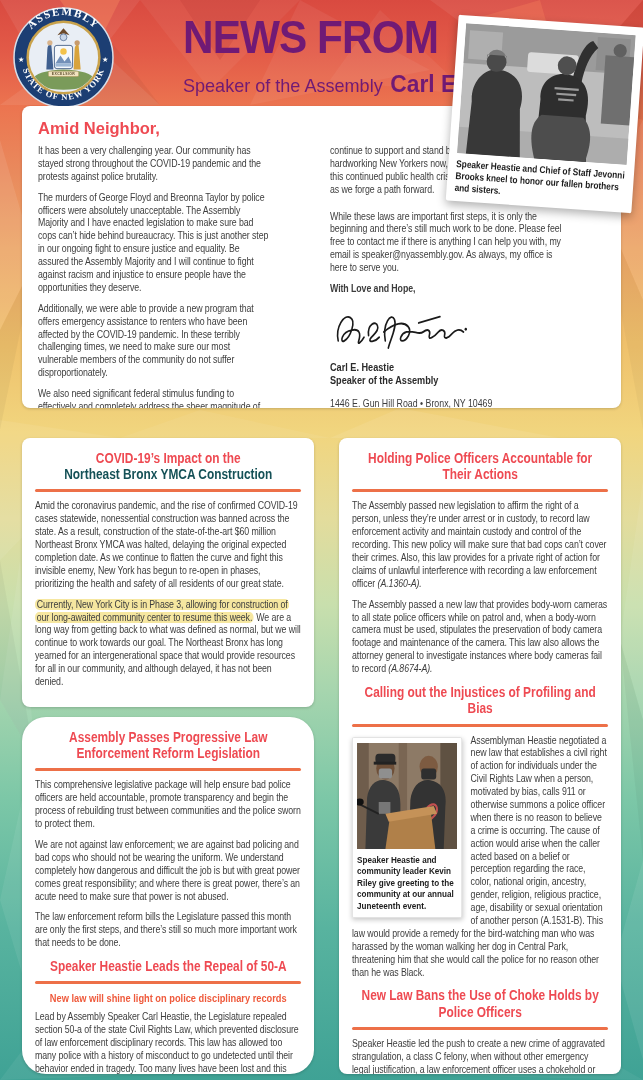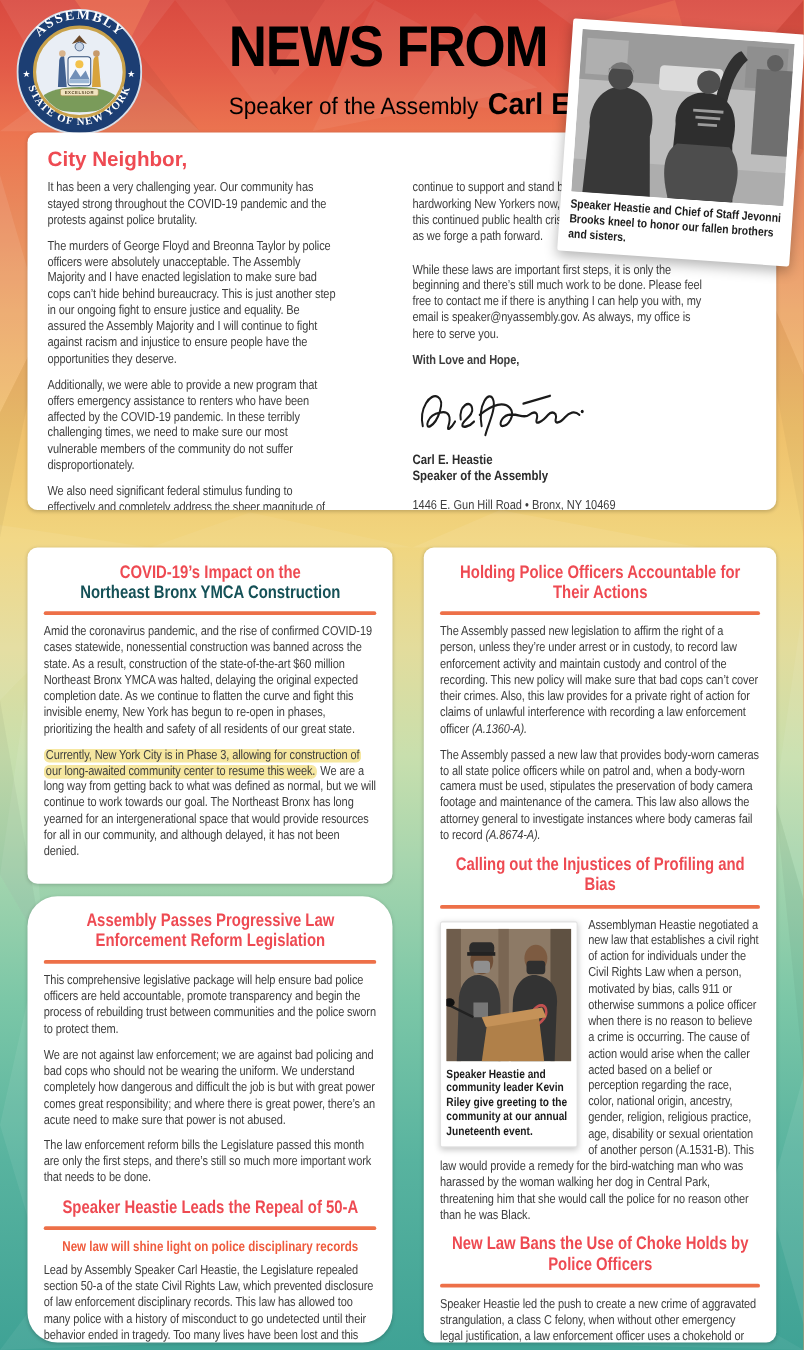--- a/index.html
+++ b/index.html
@@ -5,21 +5,21 @@
   html,body{margin:0;padding:0;}
   body{
     width:643px;height:1080px;position:relative;overflow:hidden;
     font-family:"Liberation Sans", sans-serif;
     background:#e8915f;
   }
   .bg{position:absolute;inset:0;z-index:0;}
   
   .header{position:absolute;top:0;left:0;width:643px;height:106px;z-index:2;}
   .seal{position:absolute;left:13px;top:7px;width:101px;height:101px;}
-  .header-text{position:absolute;left:183px;top:10px;color:#000000;}
+  .header-text{position:absolute;left:183px;top:10px;color:#701a75;}
   .kicker{font-size:46px;font-weight:800;letter-spacing:-1px;transform:scaleX(.92);transform-origin:0 0;white-space:nowrap;}
   .subline{display:flex;align-items:baseline;gap:8px;margin-top:6px;transform:scaleX(.95);transform-origin:0 0;white-space:nowrap;}
   .sub-prefix{font-size:19px;font-weight:400;}
   .sub-name{font-size:24px;font-weight:800;}
   
   .polaroid{position:absolute;top:21px;right:5px;width:170px;background:#fff;padding:8px 8px 7px;
     box-shadow:0 4px 10px rgba(0,0,0,.3);transform:rotate(4deg);z-index:6;border-radius:2px;}
   .polaroid svg{display:block;width:100%;height:auto;}
   .photo-cap{font-size:9.8px;font-weight:700;color:#1c1c1c;line-height:1.2;padding-top:5px;}
   
@@ -176,21 +176,21 @@
     <rect x="86" y="57" width="18" height="2" fill="#9B9B9B"></rect>
     <rect x="88" y="62" width="14" height="2" fill="#9B9B9B"></rect>
     <path d="M8,118 L10,70 C8,52 20,38 34,40 C52,42 58,58 54,74 L57,118 Z" fill="#383838"></path>
     <circle cx="30" cy="33" r="9" fill="#4A4A4A"></circle>
     <path d="M21,31 A9,9 0 0 1 39,31 L39,27 L21,27 Z" fill="#777777"></path>
   </svg>
   <div class="photo-cap condense">Speaker Heastie and Chief of Staff Jevonni Brooks kneel to honor our fallen brothers and sisters.</div>
 </div>
 
 <div class="card letter-card">
-  <div class="salutation">City Neighbor,</div>
+  <div class="salutation">Amid Neighbor,</div>
   <div class="cols">
     <div class="col condense">
       <p class="body">It has been a very challenging year. Our community has stayed strong throughout the COVID-19 pandemic and the protests against police brutality.</p>
       <p class="body">The murders of George Floyd and Breonna Taylor by police officers were absolutely unacceptable. The Assembly Majority and I have enacted legislation to make sure bad cops can’t hide behind bureaucracy. This is just another step in our ongoing fight to ensure justice and equality. Be assured the Assembly Majority and I will continue to fight against racism and injustice to ensure people have the opportunities they deserve.</p>
       <p class="body">Additionally, we were able to provide a new program that offers emergency assistance to renters who have been affected by the COVID-19 pandemic. In these terribly challenging times, we need to make sure our most vulnerable members of the community do not suffer disproportionately.</p>
       <p class="body">We also need significant federal stimulus funding to effectively and completely address the sheer magnitude of these challenges and support people experiencing homelessness, hunger and poverty as the result of the COVID-19 pandemic. The Assembly Majority will</p>
     </div>
     <div class="col condense">
       <p class="body narrow">continue to support and stand by hardworking New Yorkers now, during this continued public health crisis and as we forge a path forward.</p>
       <p class="body" style="margin-top:14px;">While these laws are important first steps, it is only the beginning and there’s still much work to be done. Please feel free to contact me if there is anything I can help you with, my email is speaker@nyassembly.gov. As always, my office is here to serve you.</p>

